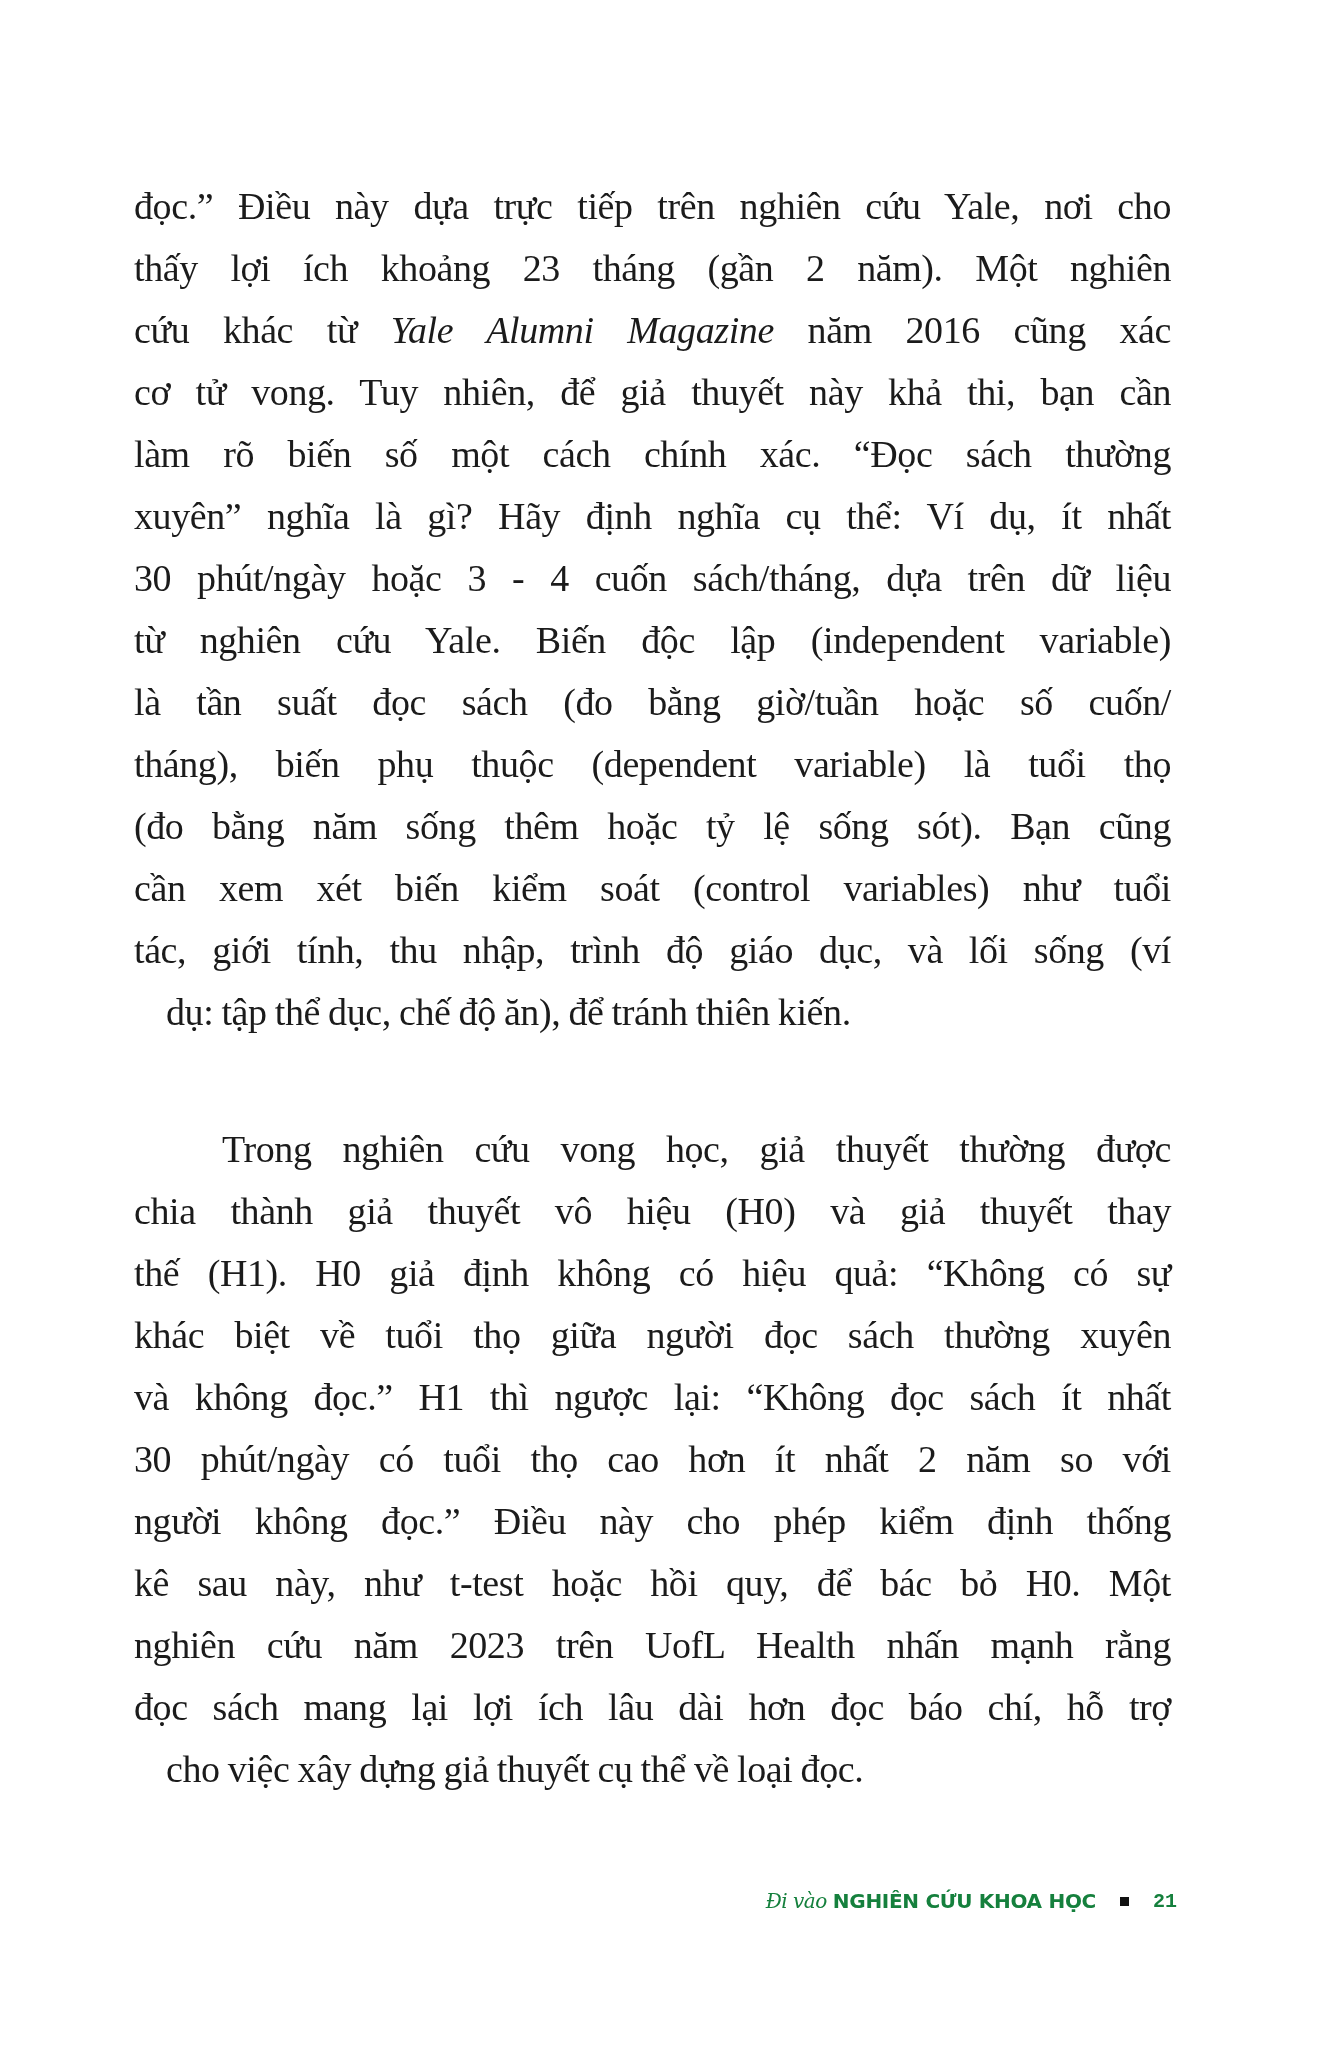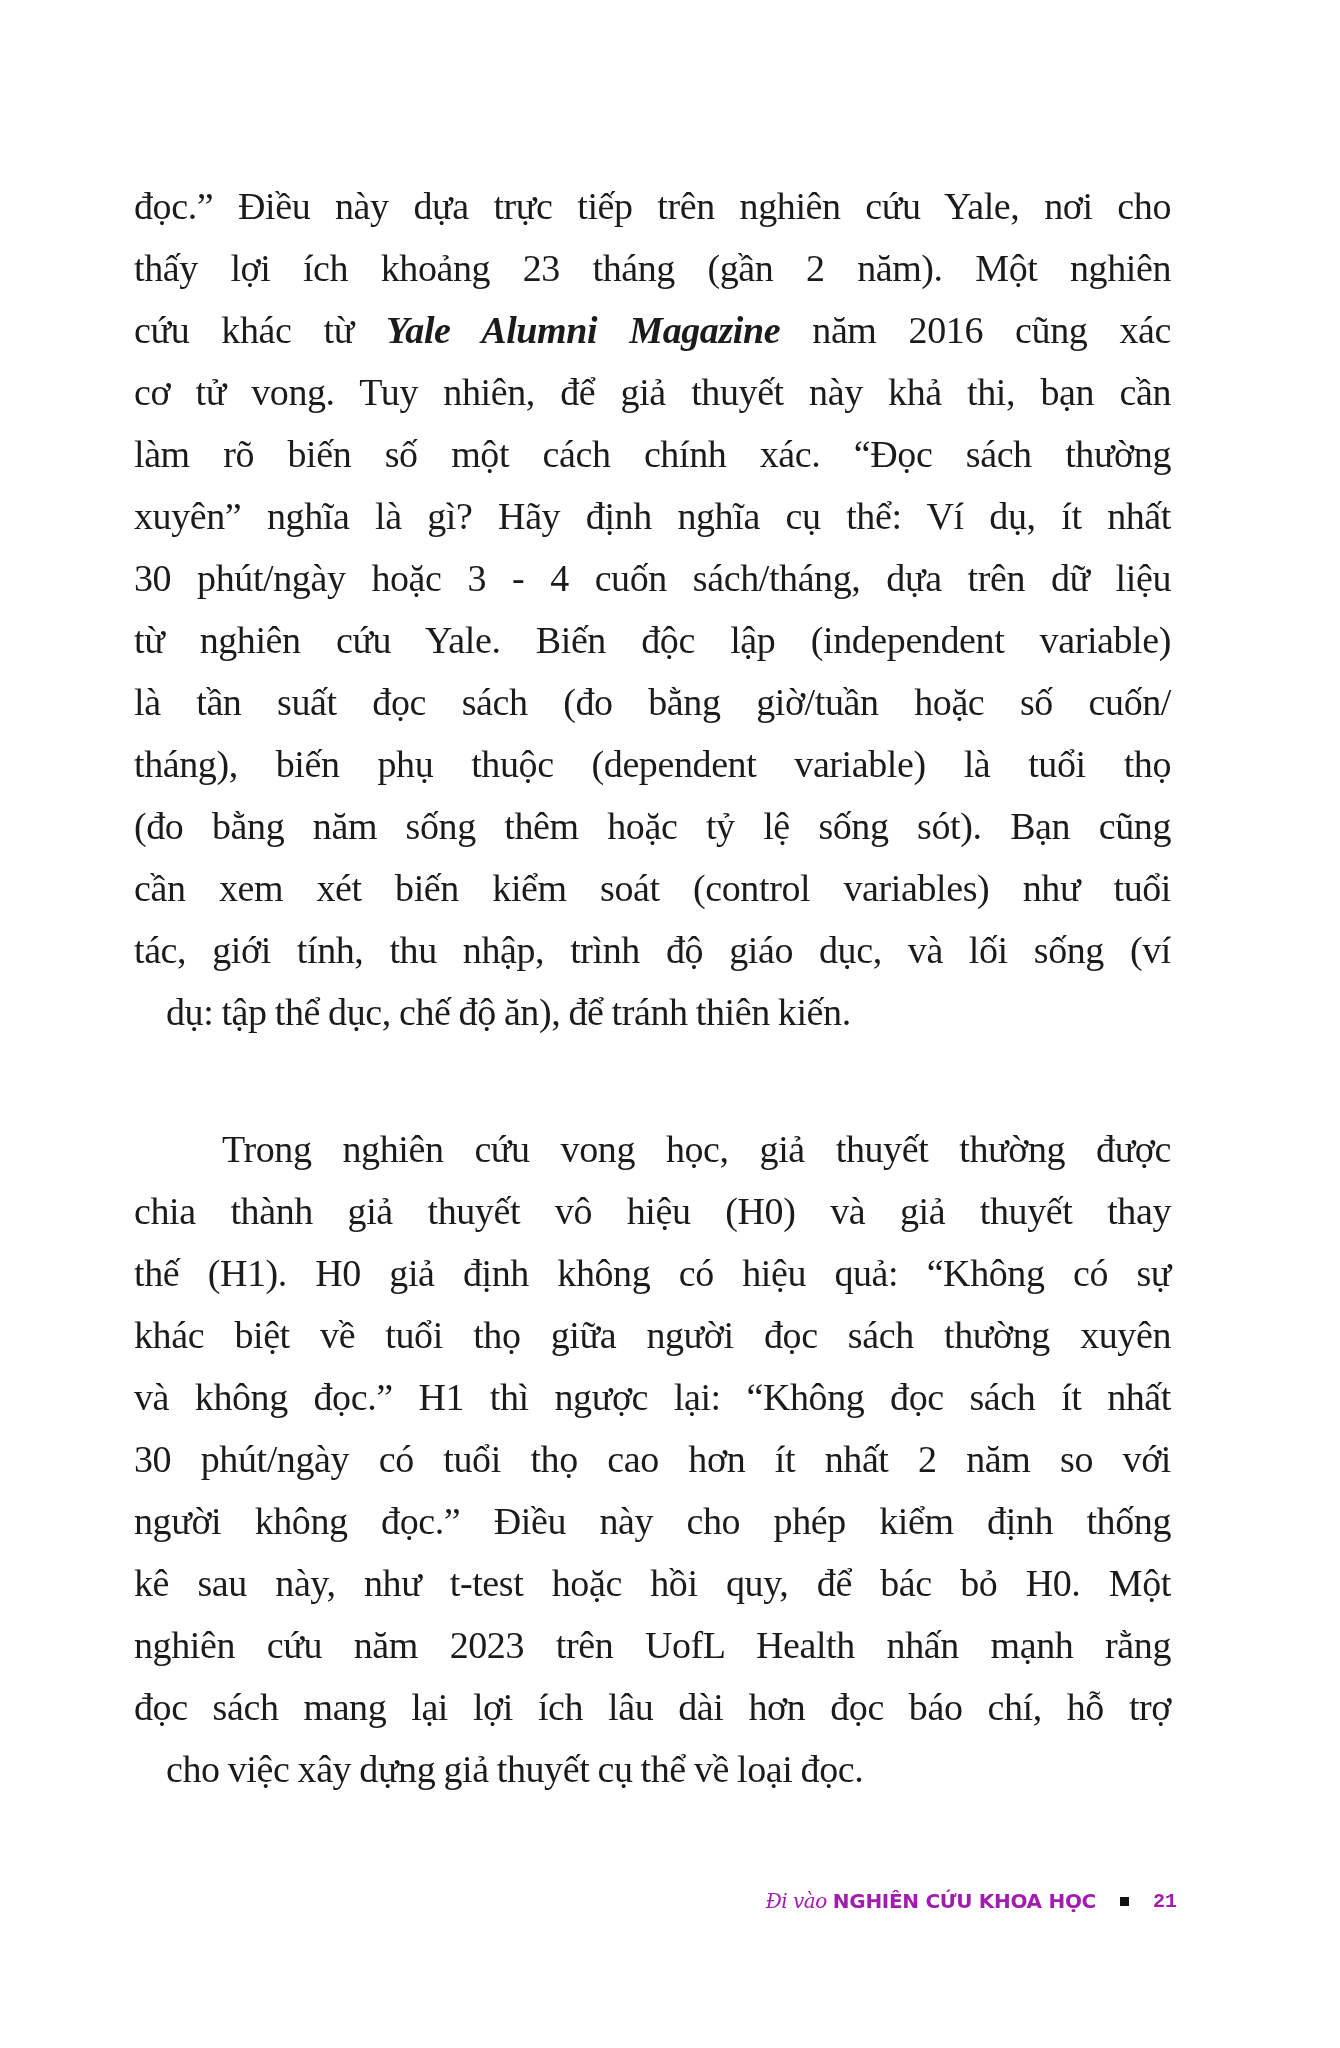--- a/index.html
+++ b/index.html
@@ -11,26 +11,26 @@
     font-size: 38px; color: #1b1b1b;
   }
   .para { position: absolute; left: 0; width: 1037px; }
   .line {
     display: block; height: 62px; line-height: 62px;
     white-space: nowrap; text-align: justify; text-align-last: justify;
     letter-spacing: -0.4px; word-spacing: -1px;
   }
   .line.last { text-align: left; text-align-last: left; margin-left: 32px; }
   .line.indent { padding-left: 88px; }
-  .line em { font-style: italic; font-weight: bold; }
+  .line em { font-style: italic; }
   #para-1 { top: 0; }
   #para-2 { top: 943px; }
   .footer {
     position: absolute; left: 712px; top: 1884px; width: 465px; height: 34px;
-    display: flex; align-items: center; justify-content: flex-end; color: #a21caf;
+    display: flex; align-items: center; justify-content: flex-end; color: #15803d;
   }
   .footer .series-script {
     font-family: "DejaVu Serif", "Liberation Serif", serif;
     font-style: italic; font-size: 20px; margin-right: 6px; letter-spacing: -0.5px;
   }
   .footer .series-title {
     font-family: "DejaVu Sans", "Liberation Sans", sans-serif;
     font-weight: bold; font-size: 20px; letter-spacing: -0.3px;
   }
   .footer .sep-square {

